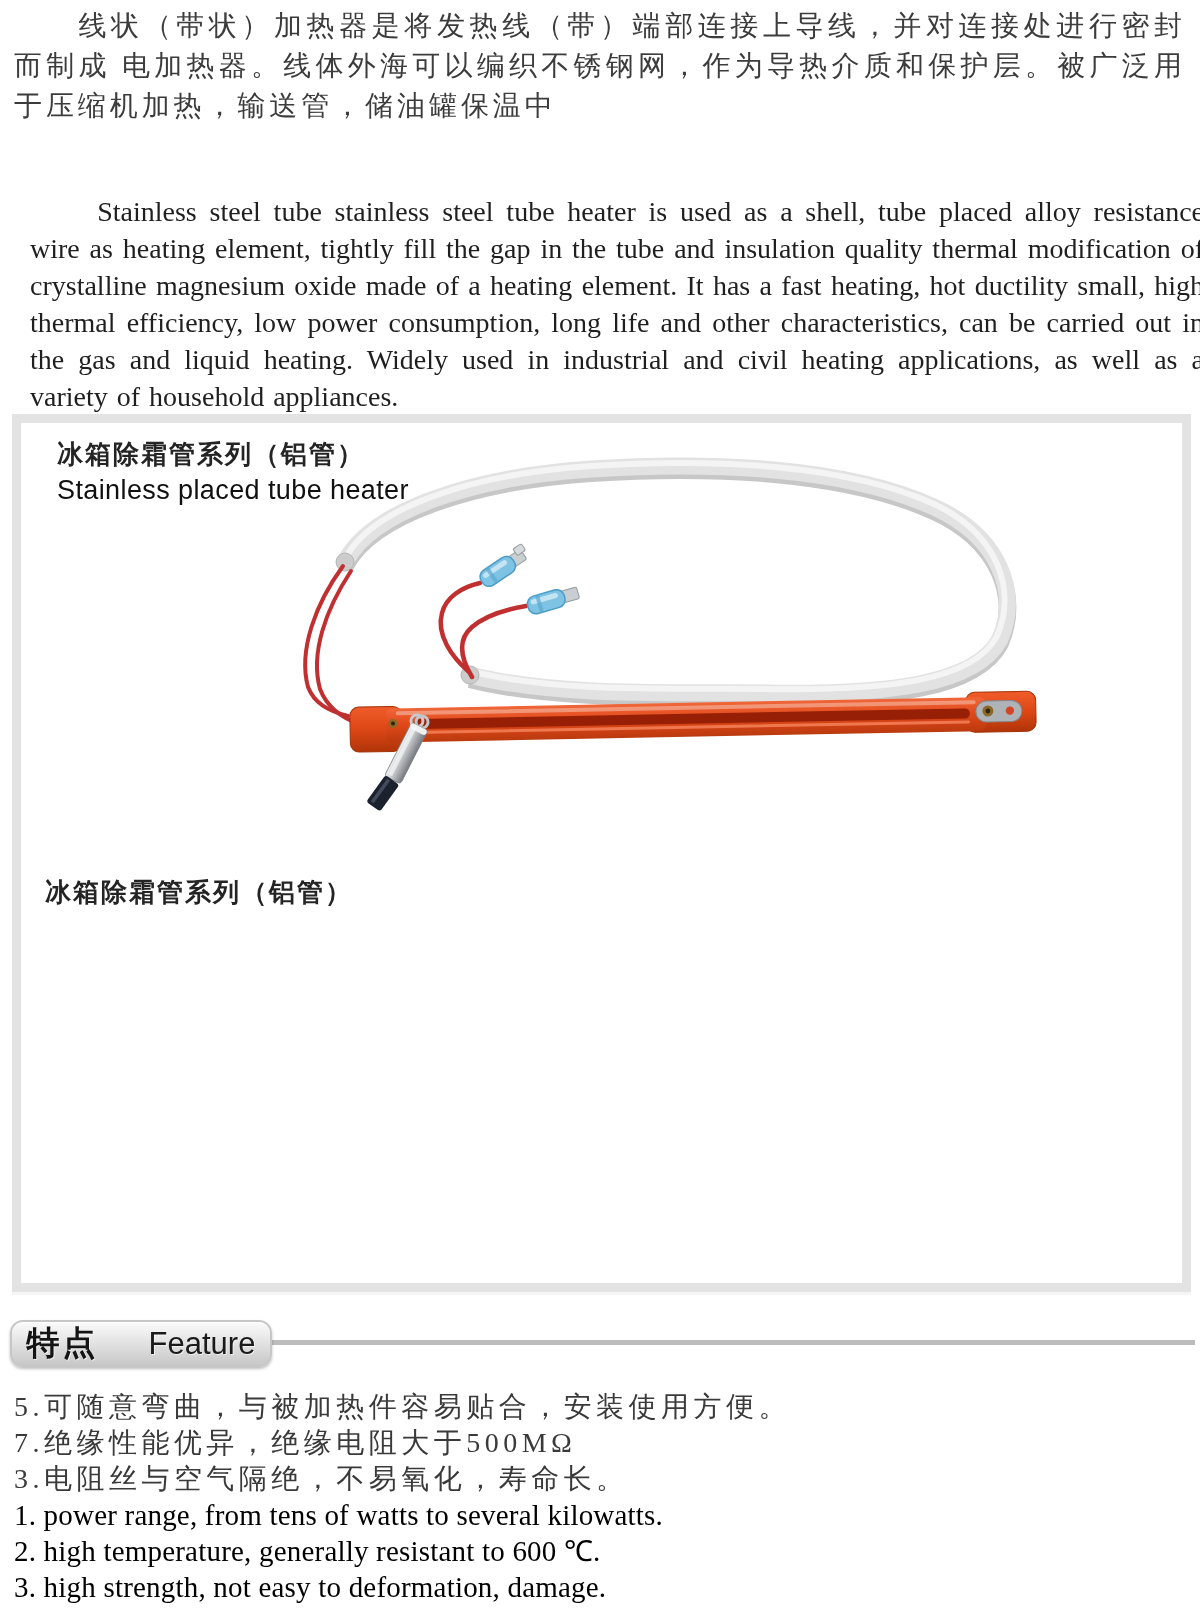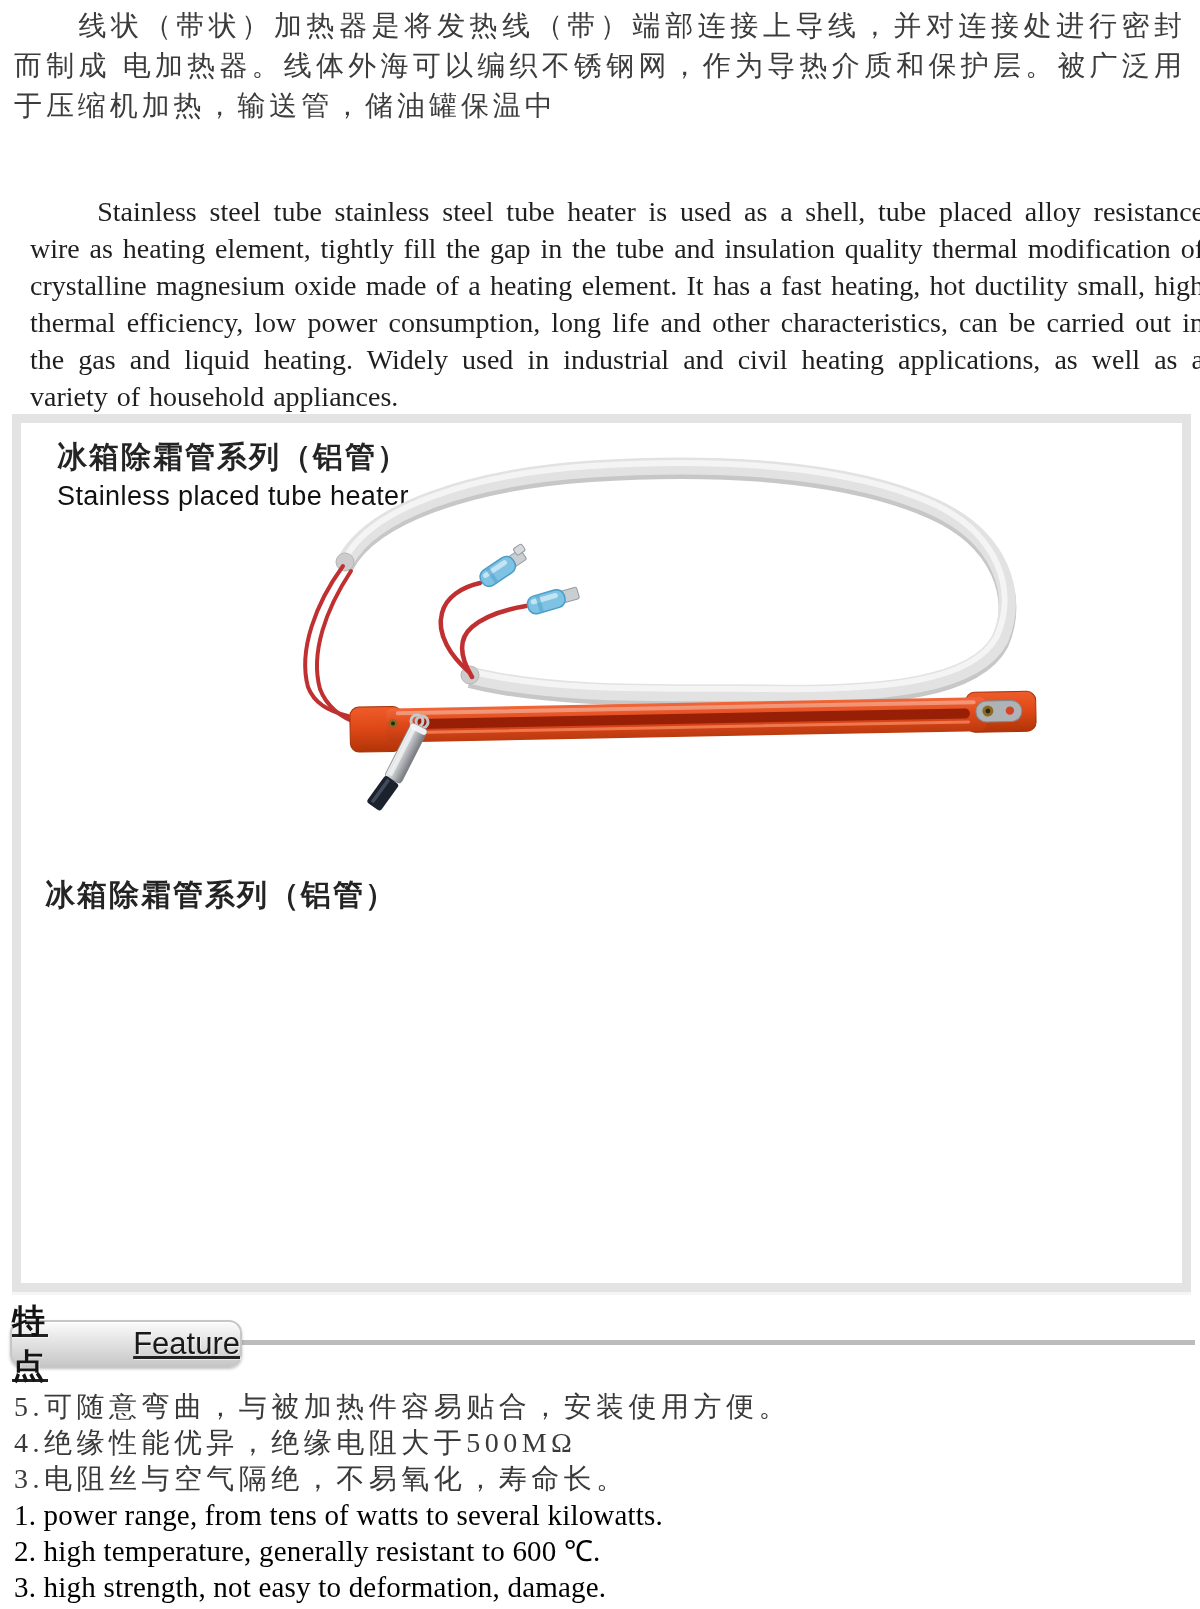--- a/index.html
+++ b/index.html
@@ -2,52 +2,52 @@
 <html><head>
 <meta charset="utf-8">
 <style>
   html,body{margin:0;padding:0;}
   body{
     width:1200px;height:1609px;position:relative;background:#ffffff;
     font-family:"Liberation Sans", sans-serif;color:#222;overflow:hidden;
   }
   .intro-cn{
     position:absolute;left:14px;top:6px;width:1172px;margin:0;
-    font-family:Liberation Sans, sans-serif;
+    font-family:Liberation Serif, serif;
     font-size:28px;line-height:40px;color:#3c3c3c;
     text-align:justify;text-indent:2.3em;letter-spacing:0.14em;
   }
   .intro-en{
     position:absolute;left:13px;top:176px;width:1174px;margin:17px;
     font-family:"Liberation Serif", serif;
     font-size:28px;line-height:37px;color:#1f1f1f;
     text-align:justify;text-indent:2.4em;word-spacing:2px;
   }
   .product-box{
     position:absolute;left:12px;top:414px;width:1179px;height:878px;
     box-sizing:border-box;border:9px solid #e3e3e3;background:#ffffff;
     box-shadow:0 3px 0 rgba(0,0,0,0.04);
   }
   .label .label-cn{
-    font-size:30px;font-weight:700;color:#242424;letter-spacing:2px;
+    font-size:26px;font-weight:700;color:#242424;letter-spacing:2px;
     font-family:"Liberation Sans", sans-serif;
   }
   .label .label-en{
     font-size:27px;font-weight:400;color:#101010;margin-top:3px;letter-spacing:0.4px;
     font-family:"Liberation Sans", sans-serif;
   }
   .photo-label{position:absolute;left:36px;top:14px;}
   .diagram-label{position:absolute;left:24px;top:452px;}
   .illustration{position:absolute;left:255px;top:12px;width:765px;height:385px;}
   .feature-badge{
-    position:absolute;left:10px;top:1320px;width:232px;height:47px;
+    position:absolute;left:10px;top:1320px;width:262px;height:47px;
     border-radius:13px;border:2px solid #c6c6c6;box-sizing:border-box;
     background:linear-gradient(#fbfbfb,#e4e4e4 45%,#c8c8c8);
     box-shadow:0 2px 3px rgba(0,0,0,0.25), inset 0 1px 0 #ffffff;
-    display:flex;align-items:center;justify-content:center;gap:9px;z-index:2;text-decoration:underline;
+    display:flex;align-items:center;justify-content:center;gap:9px;z-index:2;
   }
   .feature-badge .badge-cn{
     font-size:33px;font-weight:700;color:#141414;letter-spacing:3px;
     text-shadow:1px 1px 0 rgba(255,255,255,0.55);
   }
   .feature-badge .badge-en{
     font-size:31px;font-weight:400;color:#1a1a1a;
     text-shadow:1px 1px 0 rgba(255,255,255,0.55);
     margin-left:41px;
   }
@@ -175,21 +175,21 @@
 
   <div class="feature-rule"></div>
 
   <div class="feature-badge">
     <span class="badge-cn">特点</span>
     <span class="badge-en">Feature</span>
   </div>
 
   <div class="features-cn">
     <div class="feat-item">5.可随意弯曲，与被加热件容易贴合，安装使用方便。</div>
-    <div class="feat-item">4.绝缘性能优异，绝缘电阻大于500MΩ</div>
+    <div class="feat-item">7.绝缘性能优异，绝缘电阻大于500MΩ</div>
     <div class="feat-item">3.电阻丝与空气隔绝，不易氧化，寿命长。</div>
   </div>
 
   <div class="features-en">
     <div class="feat-item">1. power range, from tens of watts to several kilowatts.</div>
     <div class="feat-item">2. high temperature, generally resistant to 600 ℃.</div>
     <div class="feat-item">3. high strength, not easy to deformation, damage.</div>
   </div>
 
 </main>

